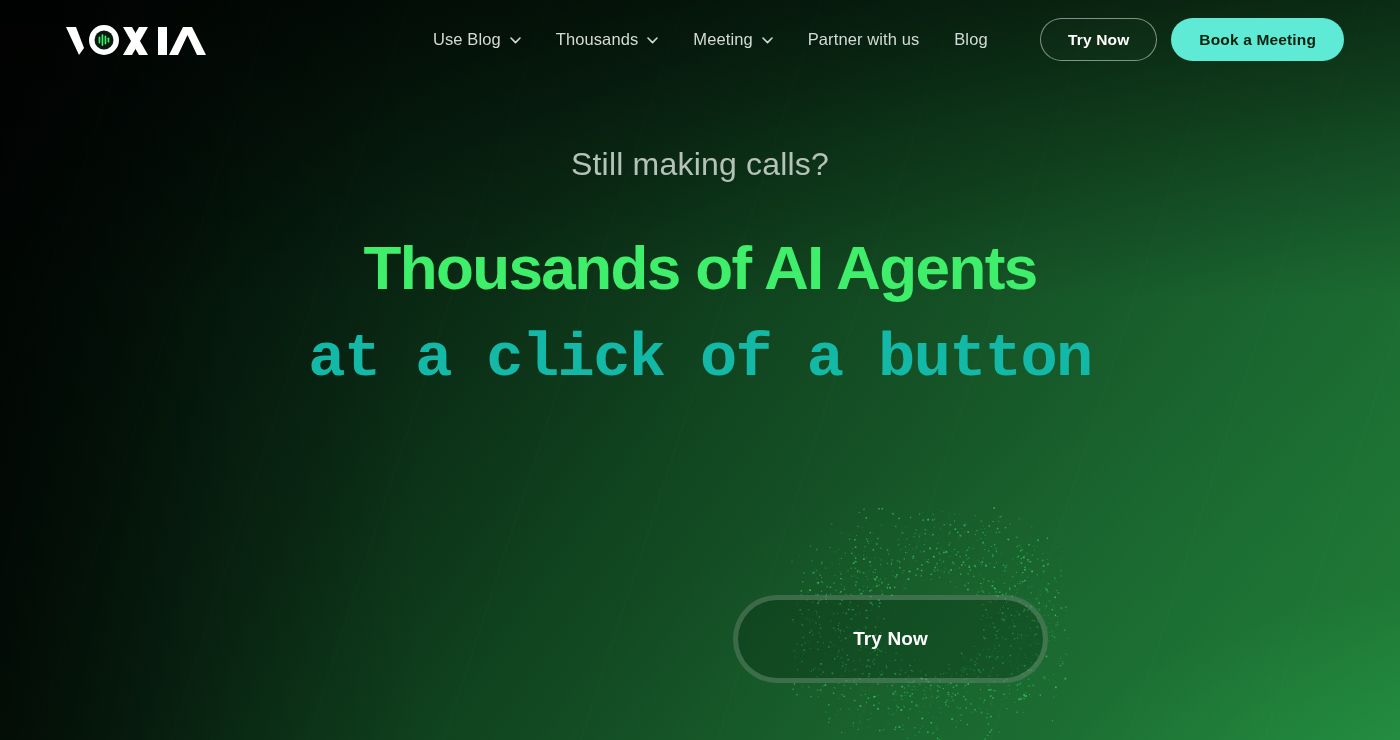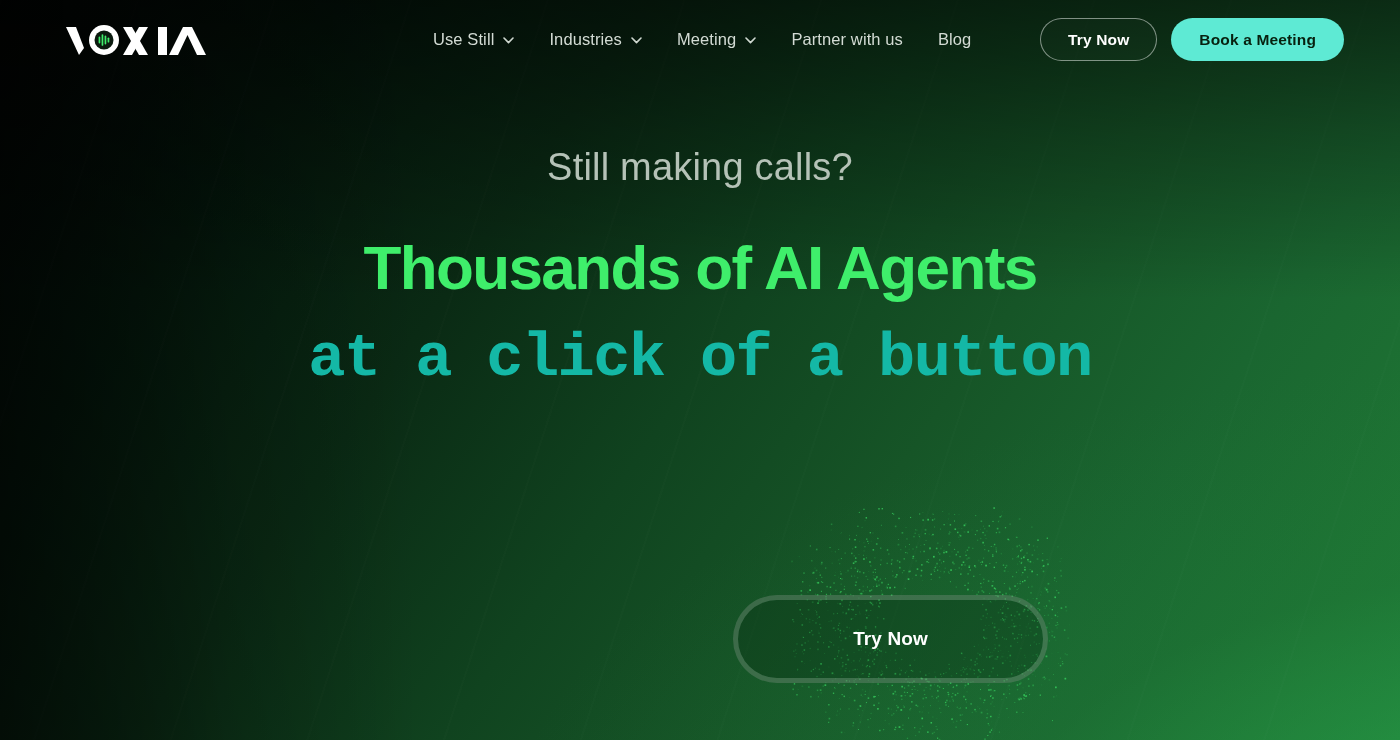--- a/index.html
+++ b/index.html
@@ -144,21 +144,21 @@
   .hero{
     position:absolute; left:0; top:0;
     width:1400px; height:740px;
     z-index:4;
     pointer-events:none;
   }
   .eyebrow{
     position:absolute; left:0; right:0; top:146px;
     text-align:center;
     color:#b5c2b7;
-    font-size:38px;
+    font-size:32px;
     font-weight:400;
     letter-spacing:.2px;
   }
   .headline{
     position:absolute; left:0; right:0; top:222px;
     text-align:center;
     font-weight:700;
     font-size:62px;
     line-height:91px;
     letter-spacing:-1.6px;
@@ -1661,30 +1661,30 @@
 
         <path d="M92 3 L101 3 L101 31 L92 31 Z" fill="#ffffff"></path>
 
         <path d="M117 3 L126 3 L140 31 L131 31 L121.5 11 L112 31 L103 31 Z" fill="#ffffff"></path>
       </svg>
     </div>
 
     <div class="nav-links">
 
       <div class="nav-item">
-        <span>Use Still</span>
+        <span>Use Blog</span>
         <span class="chev">
           <svg width="11" height="7" viewBox="0 0 11 7" xmlns="http://www.w3.org/2000/svg">
             <path d="M1 1 L5.5 5.6 L10 1" fill="none" stroke="#cfd8d0" stroke-width="1.6" stroke-linecap="round" stroke-linejoin="round"></path>
           </svg>
         </span>
       </div>
 
       <div class="nav-item">
-        <span>Industries</span>
+        <span>Thousands</span>
         <span class="chev">
           <svg width="11" height="7" viewBox="0 0 11 7" xmlns="http://www.w3.org/2000/svg">
             <path d="M1 1 L5.5 5.6 L10 1" fill="none" stroke="#cfd8d0" stroke-width="1.6" stroke-linecap="round" stroke-linejoin="round"></path>
           </svg>
         </span>
       </div>
 
       <div class="nav-item">
         <span>Meeting</span>
         <span class="chev">

